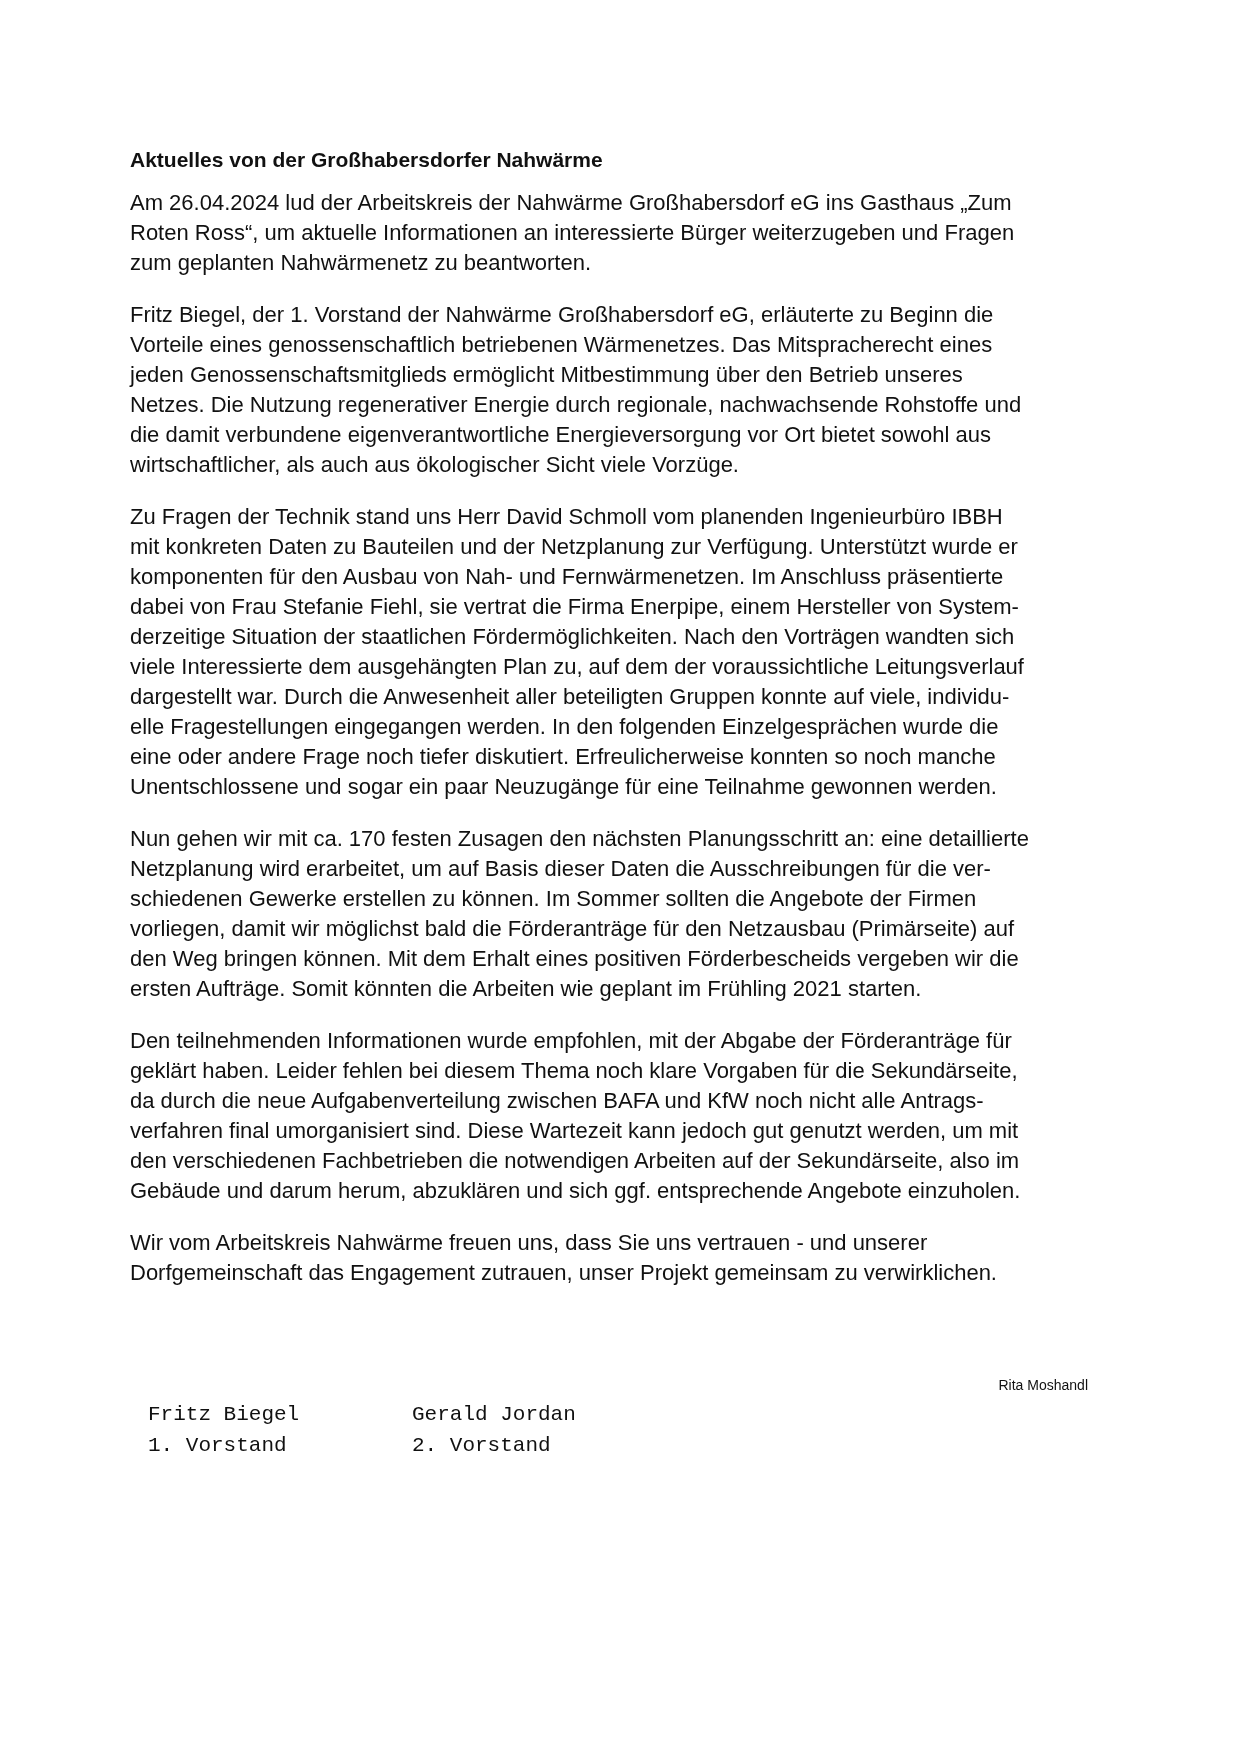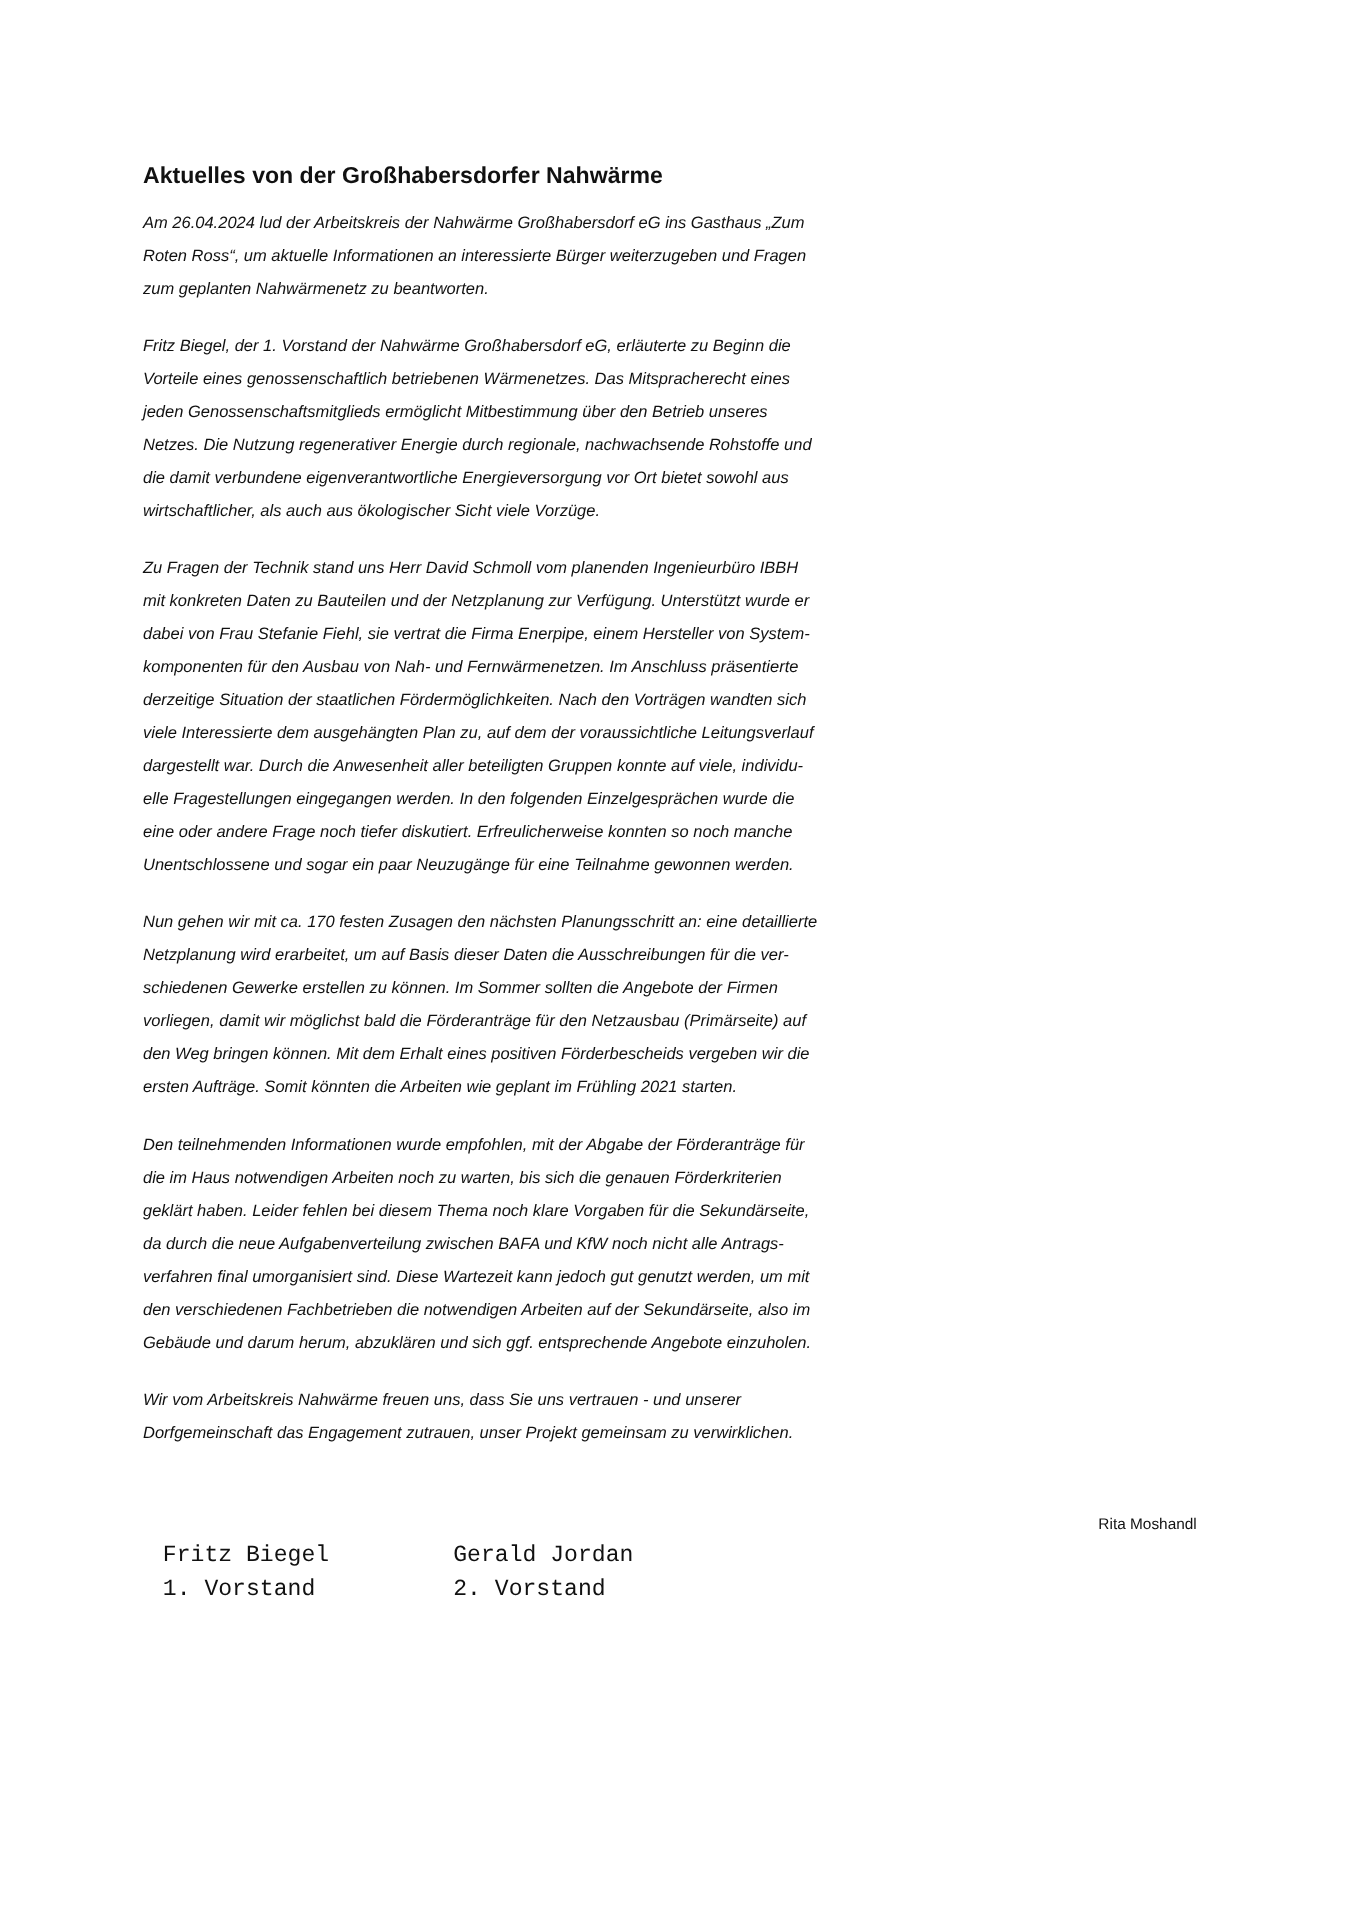--- a/index.html
+++ b/index.html
@@ -22,24 +22,23 @@
       width: 940px;
     }
     .title {
       font-size: 21px;
       font-weight: bold;
       line-height: 28px;
       margin: 0 0 14px 0;
       white-space: nowrap;
     }
     .para {
-      font-size: 15px;
+      font-size: 22px;
       line-height: 30px;
       margin: 0 0 22px 0;
-      font-style: italic;
     }
     .line {
       display: block;
       white-space: nowrap;
     }
     .author {
       position: absolute;
       right: 151px;
       top: 1376px;
       font-size: 14px;
@@ -79,42 +78,41 @@
     <span class="line">Vorteile eines genossenschaftlich betriebenen Wärmenetzes. Das Mitspracherecht eines</span>
     <span class="line">jeden Genossenschaftsmitglieds ermöglicht Mitbestimmung über den Betrieb unseres</span>
     <span class="line">Netzes. Die Nutzung regenerativer Energie durch regionale, nachwachsende Rohstoffe und</span>
     <span class="line">die damit verbundene eigenverantwortliche Energieversorgung vor Ort bietet sowohl aus</span>
     <span class="line">wirtschaftlicher, als auch aus ökologischer Sicht viele Vorzüge.</span>
   </p>
 
   <p class="para">
     <span class="line">Zu Fragen der Technik stand uns Herr David Schmoll vom planenden Ingenieurbüro IBBH</span>
     <span class="line">mit konkreten Daten zu Bauteilen und der Netzplanung zur Verfügung. Unterstützt wurde er</span>
+    <span class="line">komponenten für den Ausbau von Nah- und Fernwärmenetzen. Im Anschluss präsentierte</span>
     <span class="line">dabei von Frau Stefanie Fiehl, sie vertrat die Firma Enerpipe, einem Hersteller von System-</span>
-    <span class="line">komponenten für den Ausbau von Nah- und Fernwärmenetzen. Im Anschluss präsentierte</span>
     <span class="line">derzeitige Situation der staatlichen Fördermöglichkeiten. Nach den Vorträgen wandten sich</span>
     <span class="line">viele Interessierte dem ausgehängten Plan zu, auf dem der voraussichtliche Leitungsverlauf</span>
     <span class="line">dargestellt war. Durch die Anwesenheit aller beteiligten Gruppen konnte auf viele, individu-</span>
     <span class="line">elle Fragestellungen eingegangen werden. In den folgenden Einzelgesprächen wurde die</span>
     <span class="line">eine oder andere Frage noch tiefer diskutiert. Erfreulicherweise konnten so noch manche</span>
     <span class="line">Unentschlossene und sogar ein paar Neuzugänge für eine Teilnahme gewonnen werden.</span>
   </p>
 
   <p class="para">
     <span class="line">Nun gehen wir mit ca. 170 festen Zusagen den nächsten Planungsschritt an: eine detaillierte</span>
     <span class="line">Netzplanung wird erarbeitet, um auf Basis dieser Daten die Ausschreibungen für die ver-</span>
     <span class="line">schiedenen Gewerke erstellen zu können. Im Sommer sollten die Angebote der Firmen</span>
     <span class="line">vorliegen, damit wir möglichst bald die Förderanträge für den Netzausbau (Primärseite) auf</span>
     <span class="line">den Weg bringen können. Mit dem Erhalt eines positiven Förderbescheids vergeben wir die</span>
     <span class="line">ersten Aufträge. Somit könnten die Arbeiten wie geplant im Frühling 2021 starten.</span>
   </p>
 
   <p class="para">
     <span class="line">Den teilnehmenden Informationen wurde empfohlen, mit der Abgabe der Förderanträge für</span>
-    <span class="line">die im Haus notwendigen Arbeiten noch zu warten, bis sich die genauen Förderkriterien</span>
     <span class="line">geklärt haben. Leider fehlen bei diesem Thema noch klare Vorgaben für die Sekundärseite,</span>
     <span class="line">da durch die neue Aufgabenverteilung zwischen BAFA und KfW noch nicht alle Antrags-</span>
     <span class="line">verfahren final umorganisiert sind. Diese Wartezeit kann jedoch gut genutzt werden, um mit</span>
     <span class="line">den verschiedenen Fachbetrieben die notwendigen Arbeiten auf der Sekundärseite, also im</span>
     <span class="line">Gebäude und darum herum, abzuklären und sich ggf. entsprechende Angebote einzuholen.</span>
   </p>
 
   <p class="para">
     <span class="line">Wir vom Arbeitskreis Nahwärme freuen uns, dass Sie uns vertrauen - und unserer</span>
     <span class="line">Dorfgemeinschaft das Engagement zutrauen, unser Projekt gemeinsam zu verwirklichen.</span>

